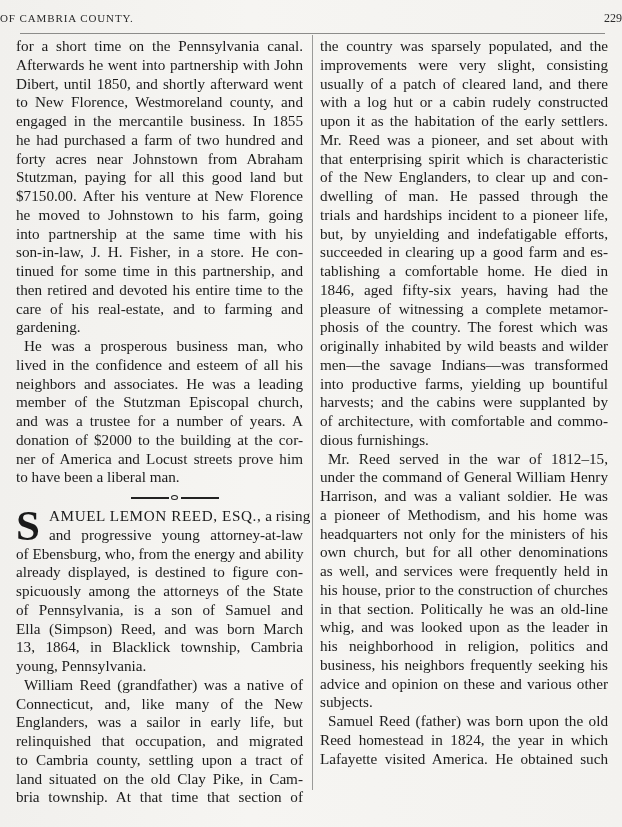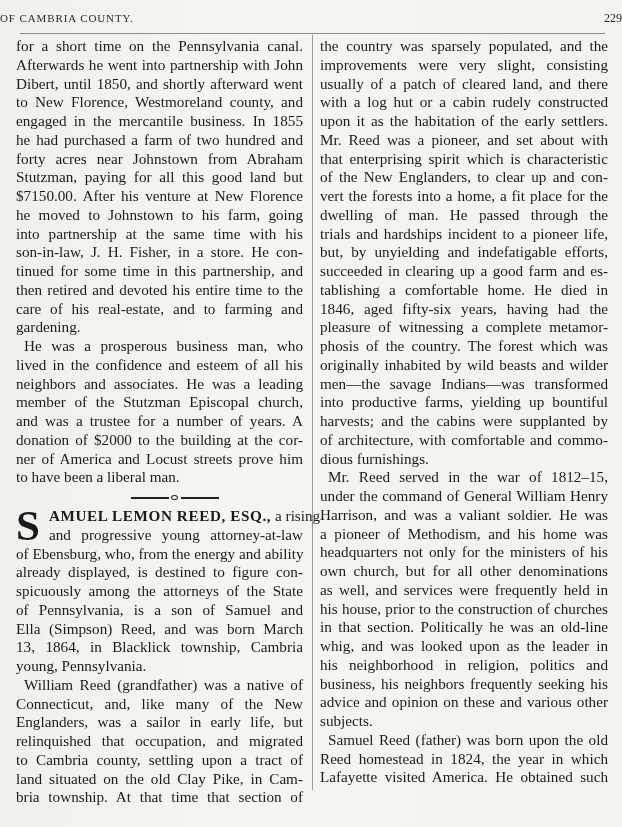--- a/index.html
+++ b/index.html
@@ -59,21 +59,21 @@
     .ornament .bar-l { position: absolute; left: 0; top: 2px; width: 38px; height: 1.5px; background: #222; }
     .ornament .bar-r { position: absolute; right: 0; top: 2px; width: 38px; height: 1.5px; background: #222; }
     .ornament .dot { position: absolute; left: 40px; top: 0px; width: 7px; height: 5px; border: 1.2px solid #222; border-radius: 50%; box-sizing: border-box; }
     .heading-line { position: relative; }
     .dropcap {
       position: absolute; left: 0px; top: -3px;
       font-size: 43px; line-height: 43px; font-weight: bold;
       color: #1a1a1a;
     }
     .name-caps {
-      font-weight: bold; font-variant: small-caps; letter-spacing: 0.6px;
+      font-weight: normal; font-variant: small-caps; letter-spacing: 0.6px;
     }
   </style>
 </head>
 <body>
 
 <div class="page">
 
   <div class="running-head">
     <div class="running-title">OF CAMBRIA COUNTY.</div>
     <div class="page-number">229</div>
@@ -147,21 +147,20 @@
   <div class="column col-right">
     <div>
       <div class="line">the country was sparsely populated, and the</div>
       <div class="line">improvements were very slight, consisting</div>
       <div class="line">usually of a patch of cleared land, and there</div>
       <div class="line">with a log hut or a cabin rudely constructed</div>
       <div class="line">upon it as the habitation of the early settlers.</div>
       <div class="line">Mr. Reed was a pioneer, and set about with</div>
       <div class="line">that enterprising spirit which is characteristic</div>
       <div class="line">of the New Englanders, to clear up and con-</div>
-      <div class="line">vert the forests into a home, a fit place for the</div>
       <div class="line">dwelling of man.  He passed through the</div>
       <div class="line">trials and hardships incident to a pioneer life,</div>
       <div class="line">but, by unyielding and indefatigable efforts,</div>
       <div class="line">succeeded in clearing up a good farm and es-</div>
       <div class="line">tablishing a comfortable home.  He died in</div>
       <div class="line">1846, aged fifty-six years, having had the</div>
       <div class="line">pleasure of witnessing a complete metamor-</div>
       <div class="line">phosis of the country.  The forest which was</div>
       <div class="line">originally inhabited by wild beasts and wilder</div>
       <div class="line">men—the savage Indians—was transformed</div>

